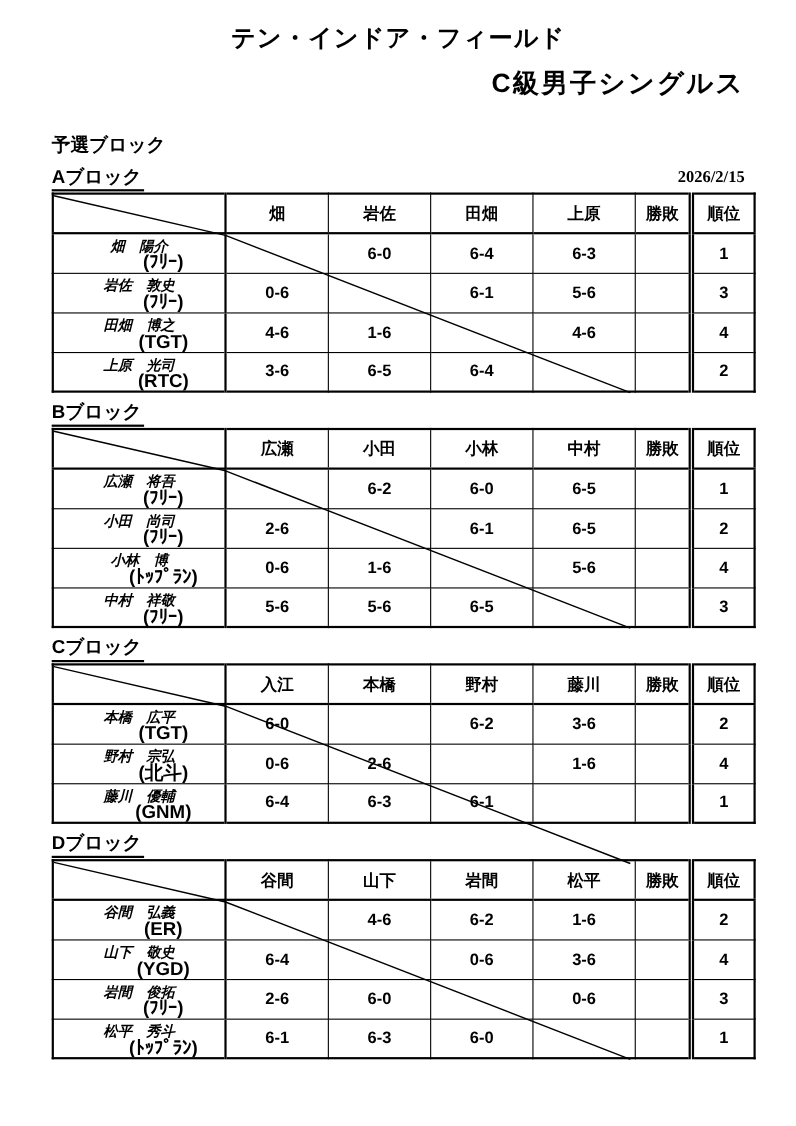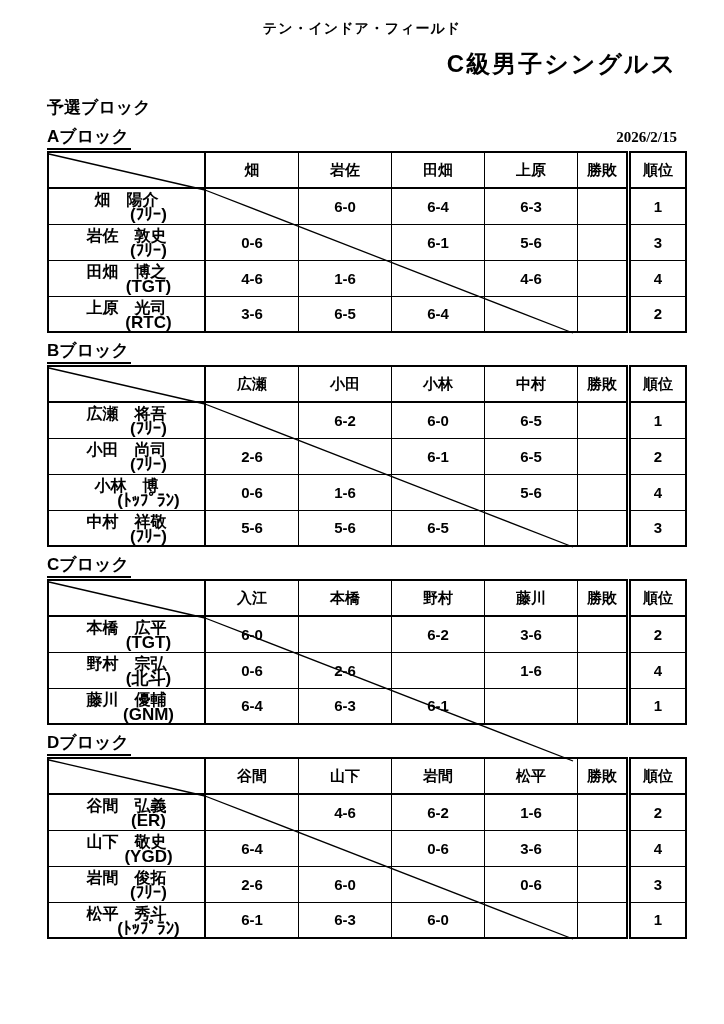--- a/index.html
+++ b/index.html
@@ -2,42 +2,42 @@
 <html lang="ja"><head>
 <meta charset="utf-8">
 <style>
   html,body{margin:0;padding:0;background:#fff;}
   body{
     width:724px;height:1024px;position:relative;overflow:hidden;
     font-family:"Liberation Sans","DejaVu Sans",sans-serif;
     color:#000;-webkit-font-smoothing:antialiased;
   }
   .sheet{width:630px;margin:0 auto 0 47px;}
-  .title1{margin-top:20px;text-align:center;font-size:14px;font-weight:bold;letter-spacing:1px;}
+  .title1{margin-top:20px;text-align:center;font-size:22px;font-weight:bold;letter-spacing:1px;}
   .title2{margin-top:10px;text-align:right;font-size:24px;font-weight:bold;letter-spacing:2px;}
-  .section-label{margin-top:16px;font-size:17px;font-weight:bold;}
+  .section-label{margin-top:28px;font-size:17px;font-weight:bold;}
   .block-head{display:flex;justify-content:space-between;align-items:center;margin-top:6px;margin-bottom:2px;height:24px;}
   .block-label{font-size:17px;font-weight:bold;border-bottom:2px solid #000;padding:0 2px 0 0;}
   .block-date{font-size:15px;font-weight:bold;font-family:Liberation Serif, serif;}
   .table-wrap{position:relative;width:630px;}
   table.results{border-collapse:collapse;table-layout:fixed;width:630px;border:2px solid #000;}
   table.results th,table.results td{
     border:1px solid #000;padding:0;text-align:center;vertical-align:middle;
     font-weight:bold;overflow:hidden;
   }
   table.results thead tr{height:36px;}
   table.results tbody tr{height:36px;}
   table.results thead th{border-bottom:2px solid #000;font-size:15px;}
   .c-name{width:155px;}
   td.c-name,th.c-name{border-right:2px solid #000 !important;}
   .c-score{width:92px;}
   .c-wl{width:48px;}
   .c-rank{width:54px;border-left:5px double #000 !important;}
   td.score,td.rank{font-size:15px;}
-  .pname{font-size:16px;line-height:17px;}
+  .pname{font-size:13px;line-height:17px;font-style:italic;}
   .pclub{font-size:17px;line-height:13px;margin-left:44px;}
   svg.diag{position:absolute;left:0;top:0;pointer-events:none;}
 </style>
 </head>
 <body>
 
 <div class="sheet">
   <div class="title1">テン・インドア・フィールド</div>
   <div class="title2">C級男子シングルス</div>
   <div class="section-label">予選ブロック</div>

